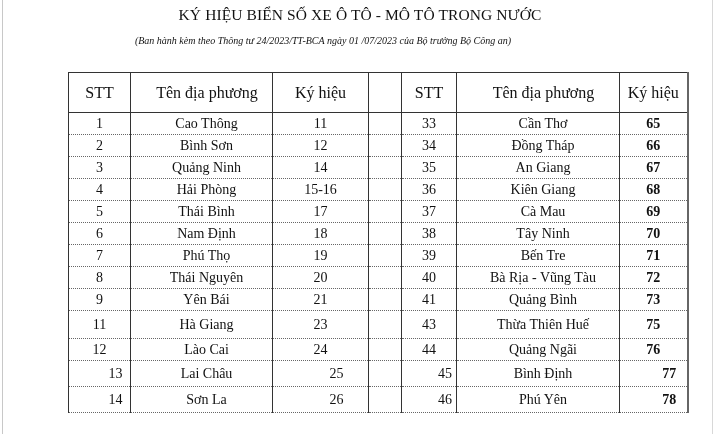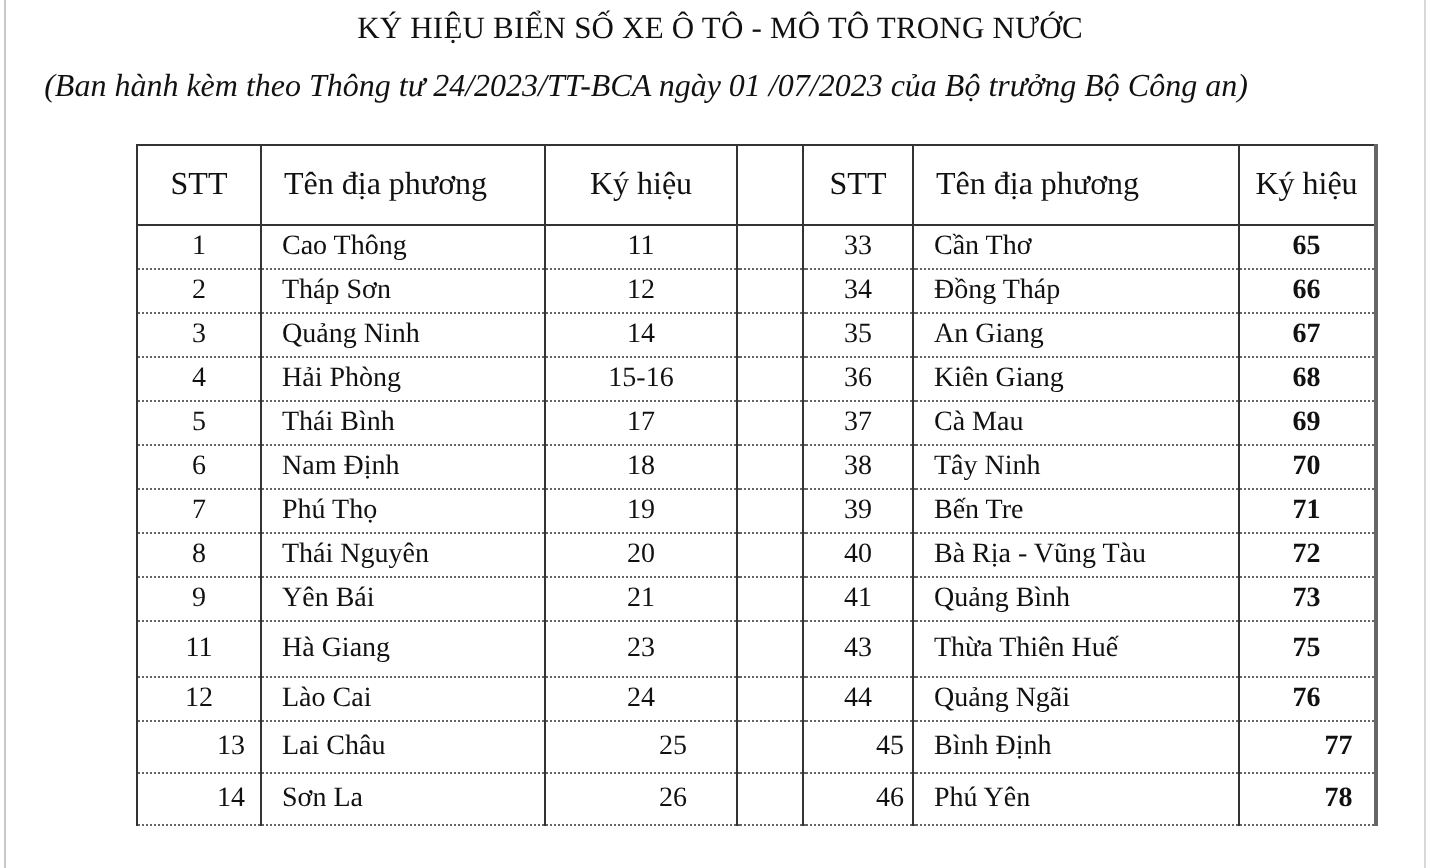--- a/index.html
+++ b/index.html
@@ -14,21 +14,21 @@
     }
     .page-edge-right {
       position: absolute; left: 712px; top: 0; width: 1px; height: 434px; background: #d8d8d8;
     }
     .title {
       position: absolute; top: 6px; left: 0; width: 720px; text-align: center;
       font-weight: normal; font-size: 15.5px; letter-spacing: 0.1px;
     }
     .subtitle {
       position: absolute; top: 35px; left: 0; width: 646px; text-align: center;
-      font-style: italic; font-size: 16px;
+      font-style: italic; font-size: 10px;
     }
     table.plates {
       position: absolute; left: 68px; top: 72px;
       border-collapse: collapse; table-layout: fixed;
       font-size: 14px;
     }
     table.plates th, table.plates td {
       border-left: 1.3px solid #333;
       border-right: 1.3px solid #333;
       padding: 0; overflow: hidden; white-space: nowrap;
@@ -37,21 +37,21 @@
       height: 39px; font-weight: normal; font-size: 16px;
       border-top: 1.3px solid #333; border-bottom: 1.3px solid #333;
     }
     table.plates td {
       border-bottom: 1px dotted #666;
       height: 21px;
     }
     table.plates tr.tall td { height: 27px; }
     table.plates tr.mid td { height: 25px; padding-left: 32px; }
     .c-center { text-align: center; }
-    .c-left { text-align: left; padding-left: 10px !important; }
+    .c-left { text-align: center; padding-left: 10px !important; }
     th.c-left { padding-left: 11px !important; }
     td.gap, th.gap { border-left: 1.3px solid #333; }
     .col-right-edge { border-right: 2px solid #666 !important; font-weight: bold; }
   </style>
 </head>
 <body>
 
 <div class="page-edge-left"></div>
 <div class="page-edge-right"></div>
 
@@ -84,21 +84,21 @@
         <td class="c-center">1</td>
         <td class="c-left">Cao Thông</td>
         <td class="c-center">11</td>
         <td class="gap"></td>
         <td class="c-center">33</td>
         <td class="c-left">Cần Thơ</td>
         <td class="c-center col-right-edge">65</td>
       </tr>
       <tr>
         <td class="c-center">2</td>
-        <td class="c-left">Tháp Sơn</td>
+        <td class="c-left">Bình Sơn</td>
         <td class="c-center">12</td>
         <td class="gap"></td>
         <td class="c-center">34</td>
         <td class="c-left">Đồng Tháp</td>
         <td class="c-center col-right-edge">66</td>
       </tr>
       <tr>
         <td class="c-center">3</td>
         <td class="c-left">Quảng Ninh</td>
         <td class="c-center">14</td>

